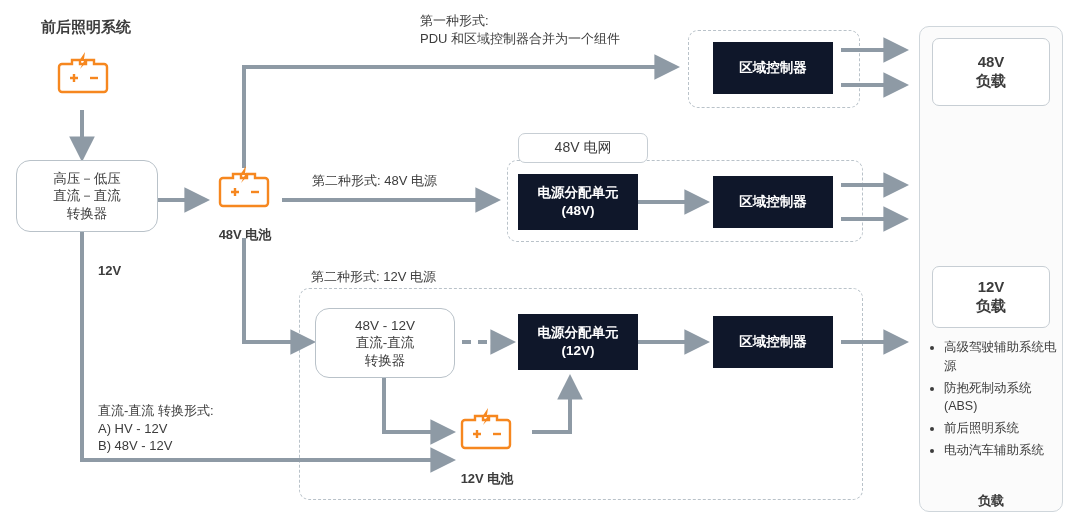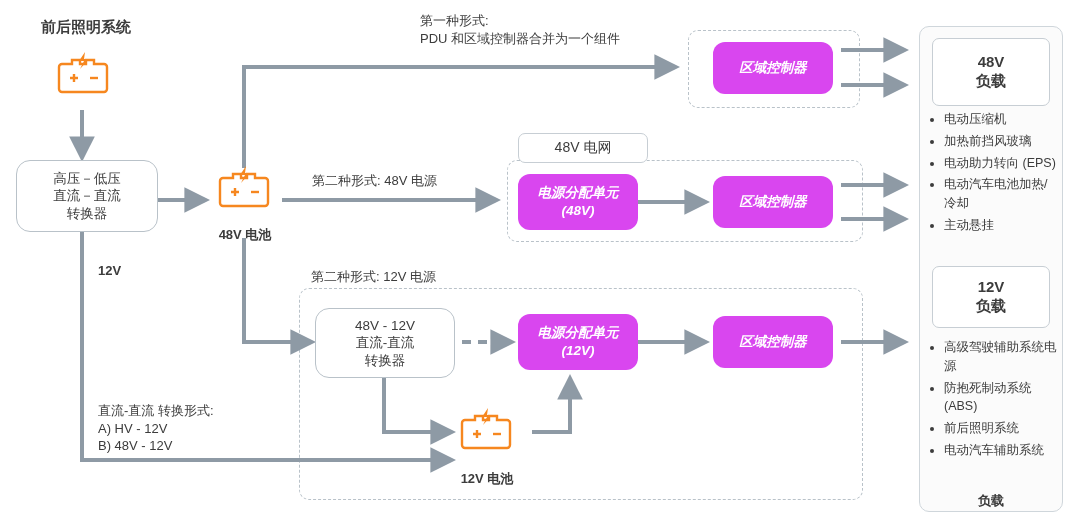--- a/index.html
+++ b/index.html
@@ -9,21 +9,21 @@
     font-family:"Liberation Sans","DejaVu Sans",sans-serif;
     color:#3c3c3c;
     overflow:hidden;
   }
   #canvas{position:relative;width:1080px;height:527px;}
   .lbl{position:absolute;font-size:13px;line-height:1.35;color:#3c3c3c;white-space:pre-line;}
   .lbl.b{font-weight:bold;}
   .box{position:absolute;box-sizing:border-box;display:flex;align-items:center;justify-content:center;
        text-align:center;font-size:13.5px;line-height:1.3;white-space:pre-line;}
   .box.outline{border:1.4px solid #b9c2c9;border-radius:14px;background:#fff;color:#3c3c3c;}
-  .box.orange{background:#d946ef;border-radius:12px;color:#fff;font-weight:bold;font-style:italic;}
+  .box.orange{background:#0f172a;border-radius:0;color:#fff;font-weight:bold;}
   .dashed{position:absolute;box-sizing:border-box;border:1.4px dashed #b9c2c9;border-radius:10px;background:transparent;}
   .panel{position:absolute;box-sizing:border-box;border:1.4px solid #cfd6db;border-radius:10px;background:#fbfbfb;}
   .pill{position:absolute;box-sizing:border-box;border:1.4px solid #c7ced4;border-radius:7px;background:#fff;
         display:flex;align-items:center;justify-content:center;font-size:14px;color:#3c3c3c;}
   .bullets{position:absolute;font-size:12.5px;line-height:1.5;color:#3c3c3c;}
   .bullets ul{margin:0;padding-left:16px;}
   .bullets li{margin:0 0 3px 0;}
   .ttl{position:absolute;text-align:center;font-size:15px;font-weight:bold;line-height:1.25;color:#3c3c3c;}
   svg.arrows{position:absolute;left:0;top:0;width:1080px;height:527px;pointer-events:none;}
   .batt{position:absolute;width:62px;height:46px;}
@@ -132,30 +132,20 @@
   <div class="lbl" style="left:311px;top:268px;">第二种形式: 12V 电源</div>
   <div class="lbl b" style="left:98px;top:262px;">12V</div>
   <div class="lbl" style="left:98px;top:402px;">直流-直流 转换形式:
 A) HV - 12V
 B) 48V - 12V</div>
 
   <div class="pill" style="left:518px;top:133px;width:130px;height:30px;">48V 电网</div>
 
   <div class="pill" style="left:932px;top:38px;width:118px;height:68px;font-weight:bold;font-size:15px;white-space:pre-line;text-align:center;line-height:1.25;">48V
 负载</div>
-  <div class="bullets" style="left:928px;top:110px;width:130px;">
-    <ul>
-      <li>电动压缩机</li>
-      <li>加热前挡风玻璃</li>
-      <li>电动助力转向
-(EPS)</li>
-      <li>电动汽车电池加热/冷却</li>
-      <li>主动悬挂</li>
-    </ul>
-  </div>
 
   <div class="pill" style="left:932px;top:266px;width:118px;height:62px;font-weight:bold;font-size:15px;white-space:pre-line;text-align:center;line-height:1.25;">12V
 负载</div>
   <div class="bullets" style="left:928px;top:338px;width:130px;">
     <ul>
       <li>高级驾驶辅助系统电源</li>
       <li>防抱死制动系统
 (ABS)</li>
       <li>前后照明系统</li>
       <li>电动汽车辅助系统</li>

